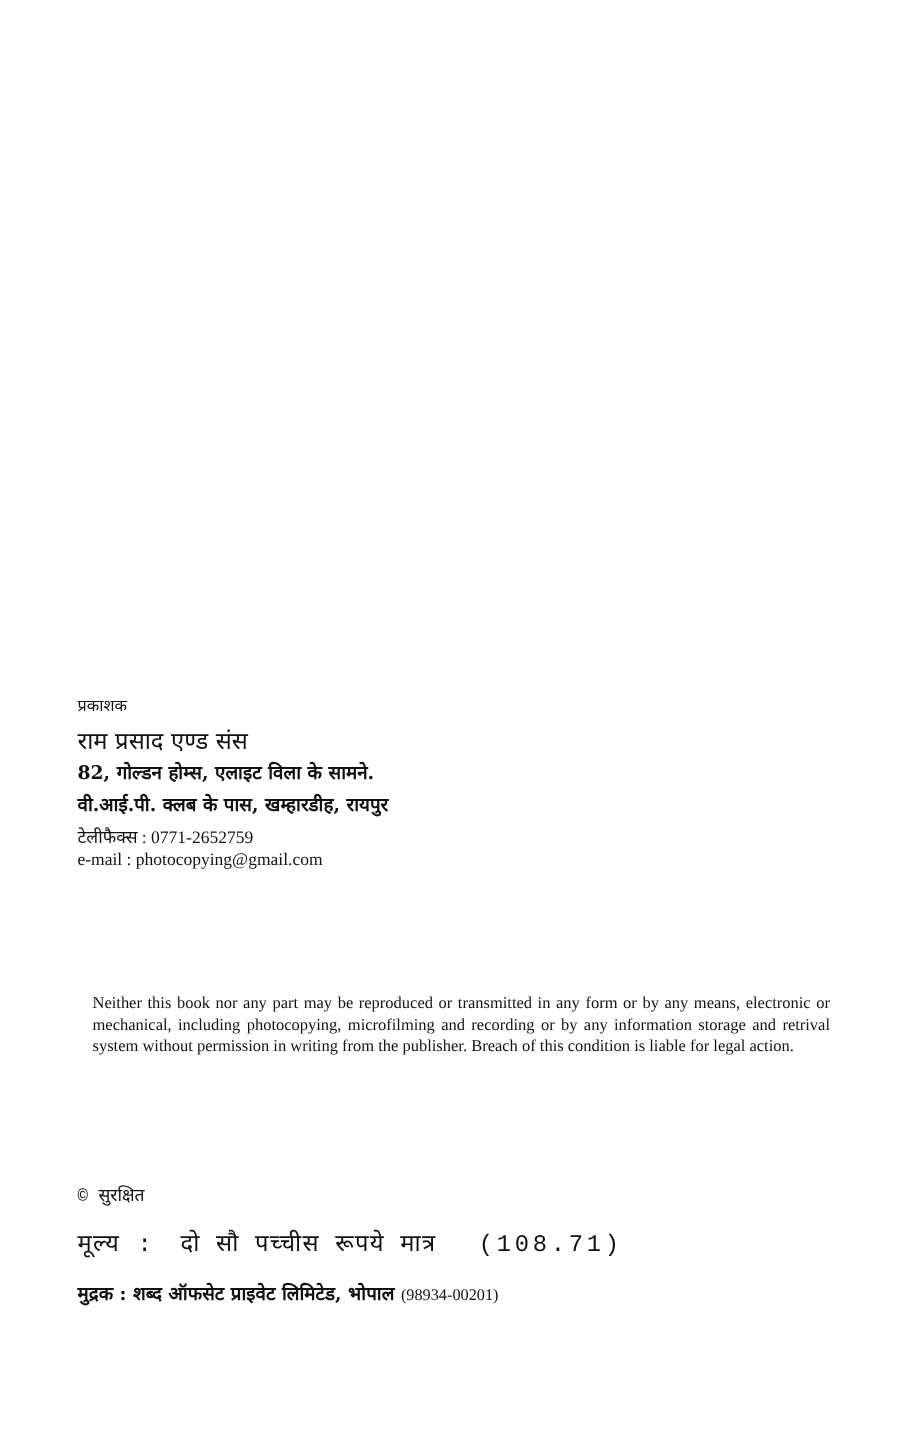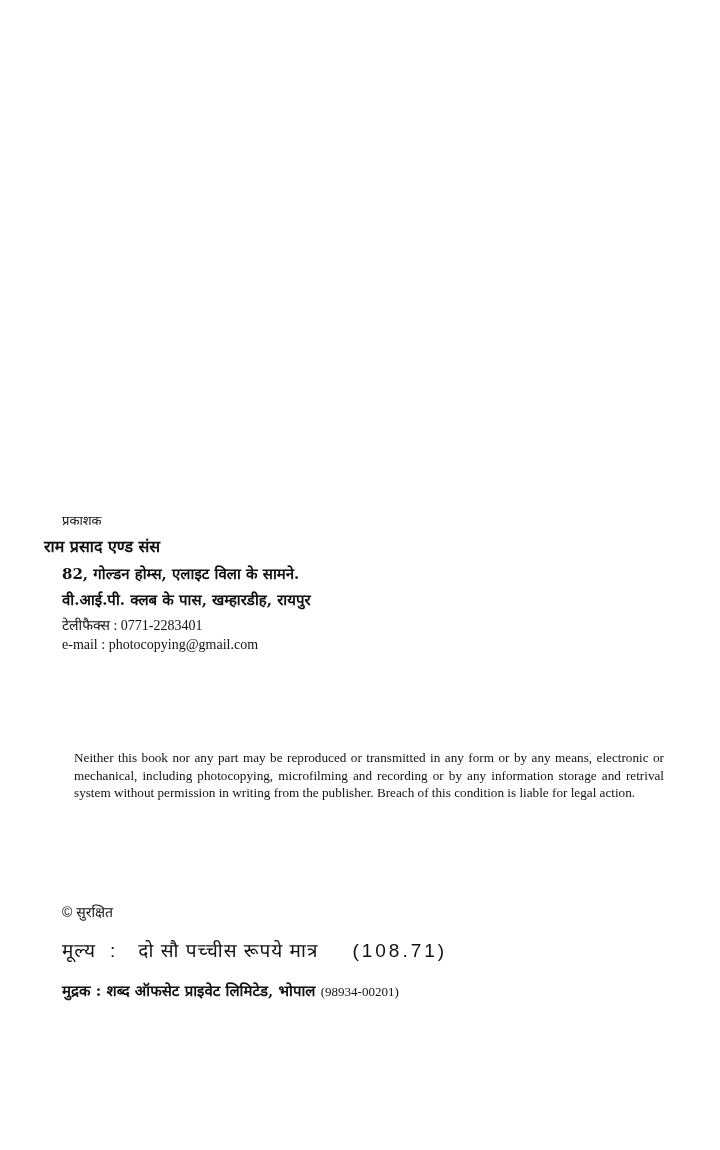--- a/index.html
+++ b/index.html
@@ -1,42 +1,42 @@
 <!DOCTYPE html>
 <html><head>
   <meta charset="utf-8">
   <style>
     html, body { margin: 0; padding: 0; background: #ffffff; }
     body { width: 720px; height: 1150px; position: relative; overflow: hidden; color: #111; }
-    .abs { position: absolute; white-space: nowrap; }
+    .abs { position: absolute; white-space: nowrap; margin-top: 44px; }
     .serif { font-family: "DejaVu Serif", "Liberation Serif", serif; }
     .tserif { font-family: "Liberation Serif", serif; }
-    .sans { font-family: Liberation Sans, sans-serif; }
+    .sans { font-family: Liberation Mono, monospace; }
     #publisher-label { left: 62px; top: 511px; font-size: 13px; }
-    #publisher-name { left: 44px; top: 535px; font-size: 16px; font-weight: bold; }
+    #publisher-name { left: 62px; top: 535px; font-size: 19px; font-weight: normal; }
     #addr1 { left: 62px; top: 563px; font-size: 15px; font-weight: bold; }
     #addr2 { left: 62px; top: 589px; font-size: 15px; font-weight: bold; text-align: center; }
     #phone { left: 62px; top: 615px; font-size: 14px; }
     #email { left: 62px; top: 637px; font-size: 14px; }
     #notice { left: 74px; top: 749px; width: 590px; font-size: 13.2px; line-height: 17.5px; white-space: normal; text-align: justify; }
     #copyright { left: 62px; top: 902px; font-size: 14px; }
     #price { left: 62px; top: 937px; font-size: 19px; letter-spacing: 1px; }
     #price .amt { margin-left: 34px; letter-spacing: 3px; }
     #price .colon { margin: 0 22px 0 14px; }
     #printer { left: 62px; top: 980px; font-size: 15px; font-weight: bold; }
     #printer .ph { font-weight: normal; font-size: 13px; }
   </style>
 </head>
 <body>
 
 <div class="abs serif" id="publisher-label">प्रकाशक</div>
 <div class="abs serif" id="publisher-name">राम प्रसाद एण्ड संस</div>
 <div class="abs serif" id="addr1">82, गोल्डन होम्स, एलाइट विला के सामने.</div>
 <div class="abs serif" id="addr2">वी.आई.पी. क्लब के पास, खम्हारडीह, रायपुर</div>
-<div class="abs tserif" id="phone">टेलीफैक्स : 0771-2283401</div>
+<div class="abs tserif" id="phone">टेलीफैक्स : 0771-2652759</div>
 <div class="abs tserif" id="email">e-mail : photocopying@gmail.com</div>
 
 <div class="abs tserif" id="notice">Neither this book nor any part may be reproduced or transmitted in any form or by any means, electronic or mechanical, including photocopying, microfilming and recording or by any information storage and retrival system without permission in writing from the publisher. Breach of this condition is liable for legal action.</div>
 
 <div class="abs sans" id="copyright">© सुरक्षित</div>
 
 <div class="abs sans" id="price">
   <span>मूल्य</span><span class="colon">:</span><span>दो सौ पच्चीस रूपये मात्र</span><span class="amt">(108.71)</span>
 </div>
 

